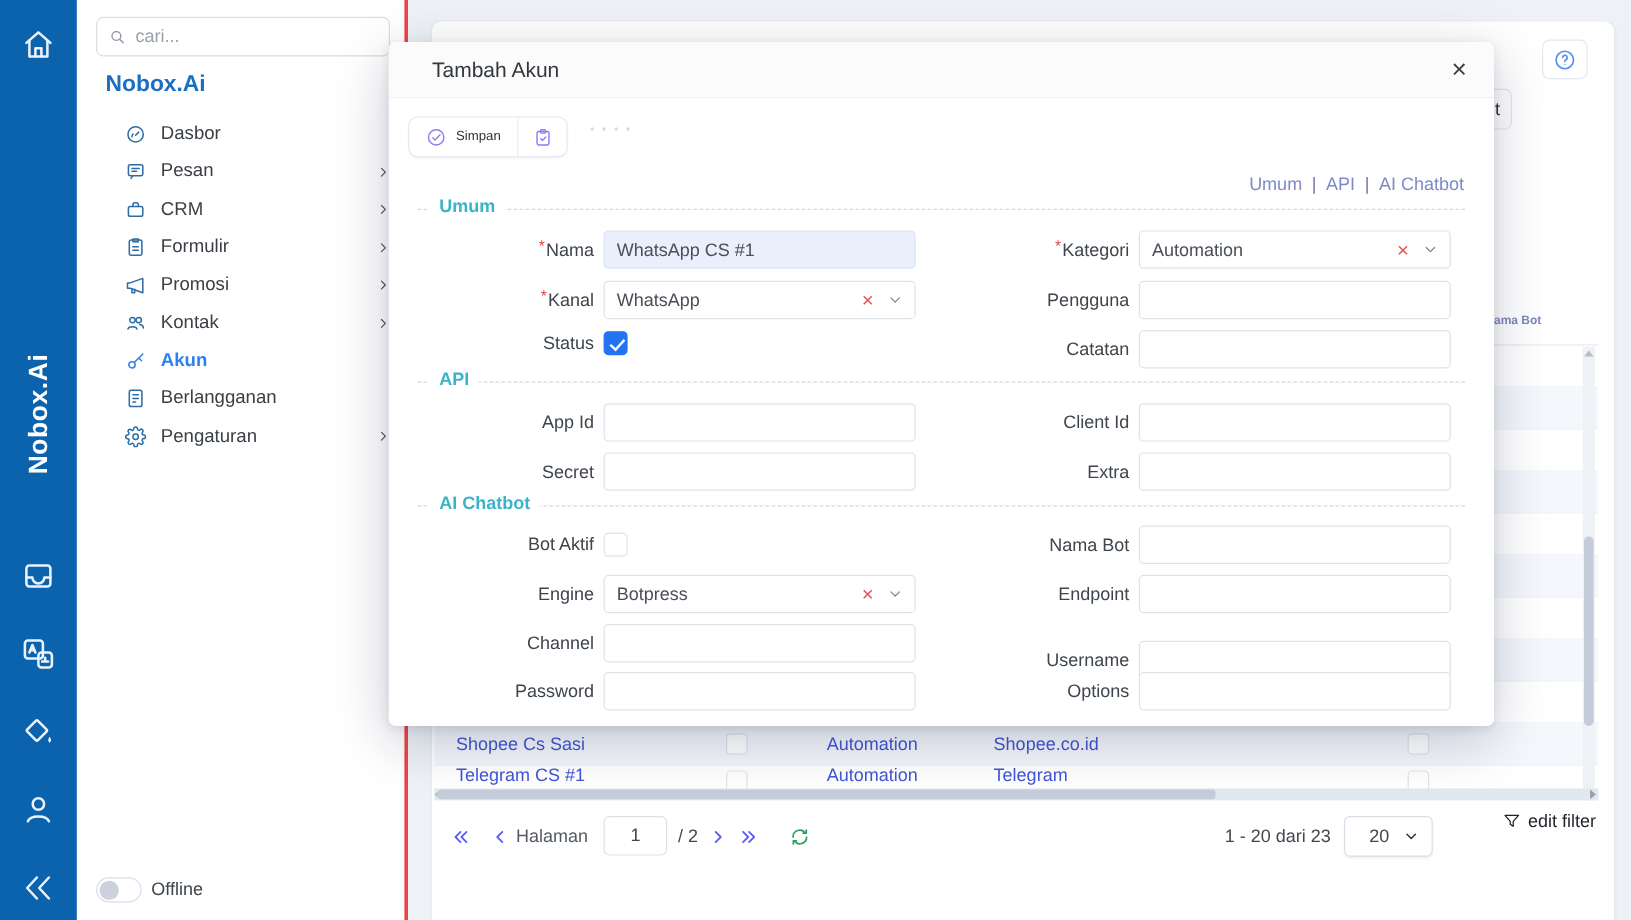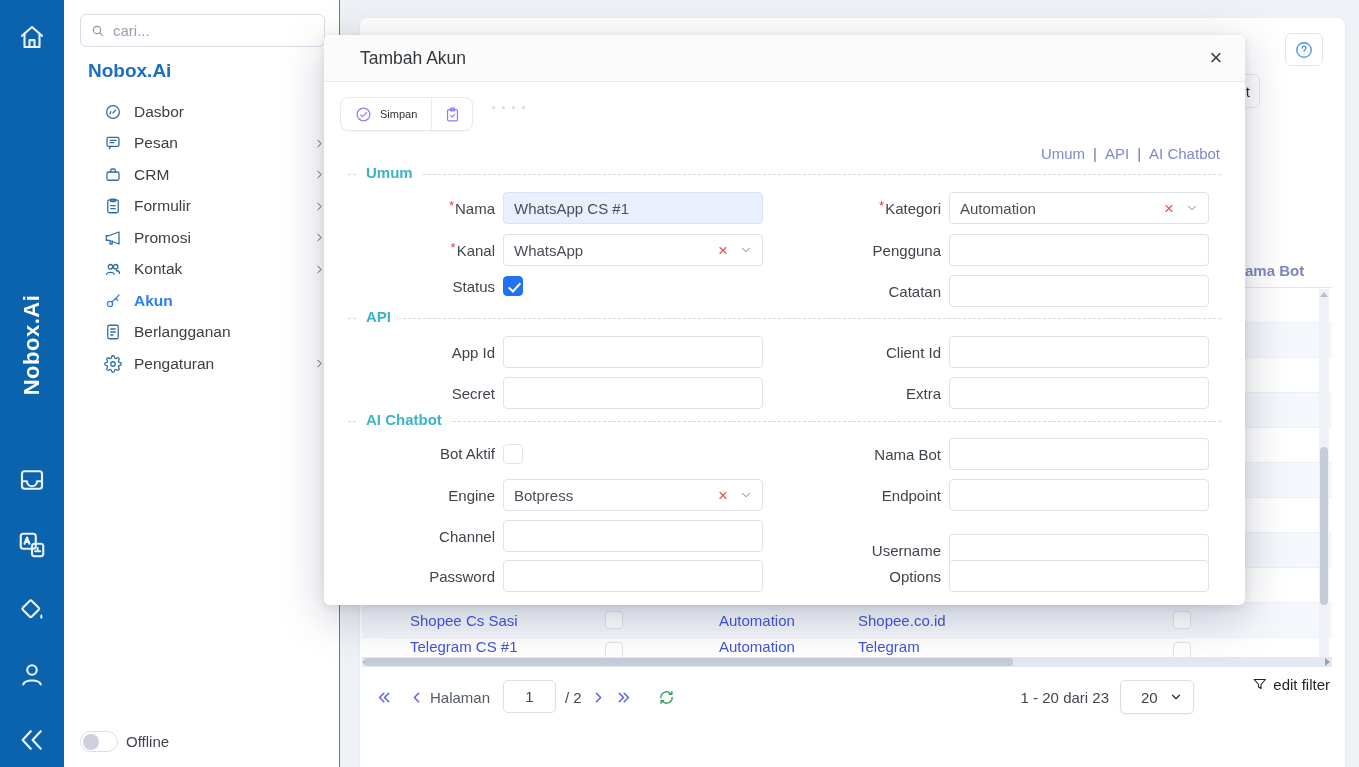--- a/index.html
+++ b/index.html
@@ -8,21 +8,21 @@
   #app { position:relative; width:1359px; height:767px; overflow:hidden; }
 
   .svg { stroke:currentColor; fill:none; stroke-width:1.7; stroke-linecap:round; stroke-linejoin:round; }
 
   
   .rail { position:absolute; left:0; top:0; width:64px; height:767px; background:#0c63ad; z-index:5; }
   .rail-icon { position:absolute; left:50%; transform:translateX(-50%); color:#eaf3fc; width:30px; height:30px; }
   .rail-brand { position:absolute; top:345px; left:32px; transform:translate(-50%,-50%) rotate(-90deg); color:#ffffff; font-weight:700; font-size:22px; white-space:nowrap; letter-spacing:.5px; }
 
   
-  .sidebar { position:absolute; left:64px; top:0; width:276px; height:767px; background:#ffffff; border-right:1px solid #ef4444; z-index:4; }
+  .sidebar { position:absolute; left:64px; top:0; width:276px; height:767px; background:#ffffff; border-right:3px solid #ef4444; z-index:4; }
   .search-box { position:absolute; left:16px; top:14px; width:245px; height:33px; border:1px solid #d9dde6; border-radius:6px; background:#fff; display:flex; align-items:center; padding:0 9px; gap:7px; color:#8d939e; }
   .search-box input { border:none; outline:none; flex:1; font-family:inherit; font-size:15px; color:#3f454c; background:transparent; }
   .search-box input::placeholder { color:#9aa0ab; }
   .sb-brand { position:absolute; left:24px; top:60px; font-size:19px; font-weight:700; color:#1b6ec2; }
   .menu { position:absolute; left:0; top:96px; width:276px; }
   .mitem { height:31.5px; display:flex; align-items:center; padding:0 14px 0 40px; gap:12px; cursor:pointer; color:#3b4046; }
   .mitem .mico { width:18px; height:18px; color:#2e6da4; flex:0 0 18px; }
   .mitem .mlbl { font-size:15.5px; }
   .mitem .spacer { flex:1; }
   .mitem .chev { width:13px; height:13px; color:#4a4f55; }
@@ -31,25 +31,25 @@
   .toggle { width:38px; height:21px; border:1px solid #dcdcf0; border-radius:11px; background:#fff; position:relative; }
   .toggle .knob { position:absolute; left:2px; top:1.5px; width:16px; height:16px; border-radius:50%; background:#ccd1dd; }
 
   
   .card { position:absolute; left:360px; top:18px; width:985px; height:749px; background:#fff; border-radius:8px 8px 0 0; box-shadow:0 1px 3px rgba(20,40,80,.07); z-index:1; }
   .help-btn { position:absolute; left:1285px; top:33px; width:38px; height:33px; background:#fff; border:1px solid #e3e7ee; border-radius:6px; display:flex; align-items:center; justify-content:center; color:#4d8df2; z-index:2; }
   .partial-btn { position:absolute; left:1205px; top:74px; width:55px; height:34px; background:#fff; border:1px solid #e3e7ee; border-radius:6px; z-index:2; color:#2c3136; display:flex; align-items:center; justify-content:flex-end; padding-right:9px; font-size:15px; }
 
   
   .tbl-head { position:absolute; left:362px; top:260px; width:970px; height:28px; border-bottom:1px solid #e2e7ee; z-index:2; }
-  .tbl-head .hfrag { position:absolute; left:883px; top:2px; color:#7e87bd; font-weight:700; font-size:15px; }
+  .tbl-head .hfrag { position:absolute; left:883px; top:2px; color:#7e87bd; font-weight:700; font-size:10px; }
   .tbl-rows { position:absolute; left:362px; top:288px; width:970px; height:380px; overflow:hidden; z-index:2; }
   .bgrow { position:relative; height:35px; border-bottom:1px solid #edf0f5; background:#fff; }
   .bgrow:nth-child(even) { background:#f4f7fb; }
-  .bgrow .cell { position:absolute; line-height:35px; color:#4156d6; font-size:15px; white-space:nowrap;margin-left:30px; }
+  .bgrow .cell { position:absolute; line-height:35px; color:#4156d6; font-size:15px; white-space:nowrap; }
   .bgrow .c-name { left:18px; } .bgrow .c-cat { left:327px; } .bgrow .c-dom { left:466px; }
   .rowcb { position:absolute; width:18px; height:18px; top:8px; background:#fff; border:1px solid #dfe3ea; border-radius:4px; }
   .cb1 { left:243px; } .cb2 { left:811px; }
   .bgrow.clip .cell { line-height:16px; top:1px; }
   .bgrow.clip .rowcb { top:4px; }
 
   
   .vscroll { position:absolute; left:1319px; top:289px; width:10px; height:378px; background:#eef1f5; z-index:2; }
   .vscroll .vthumb { position:absolute; left:1px; top:158px; width:8px; height:158px; background:#c4ccd9; border-radius:4px; }
   .varrow { position:absolute; left:1px; width:0; height:0; border-left:4px solid transparent; border-right:4px solid transparent; }

